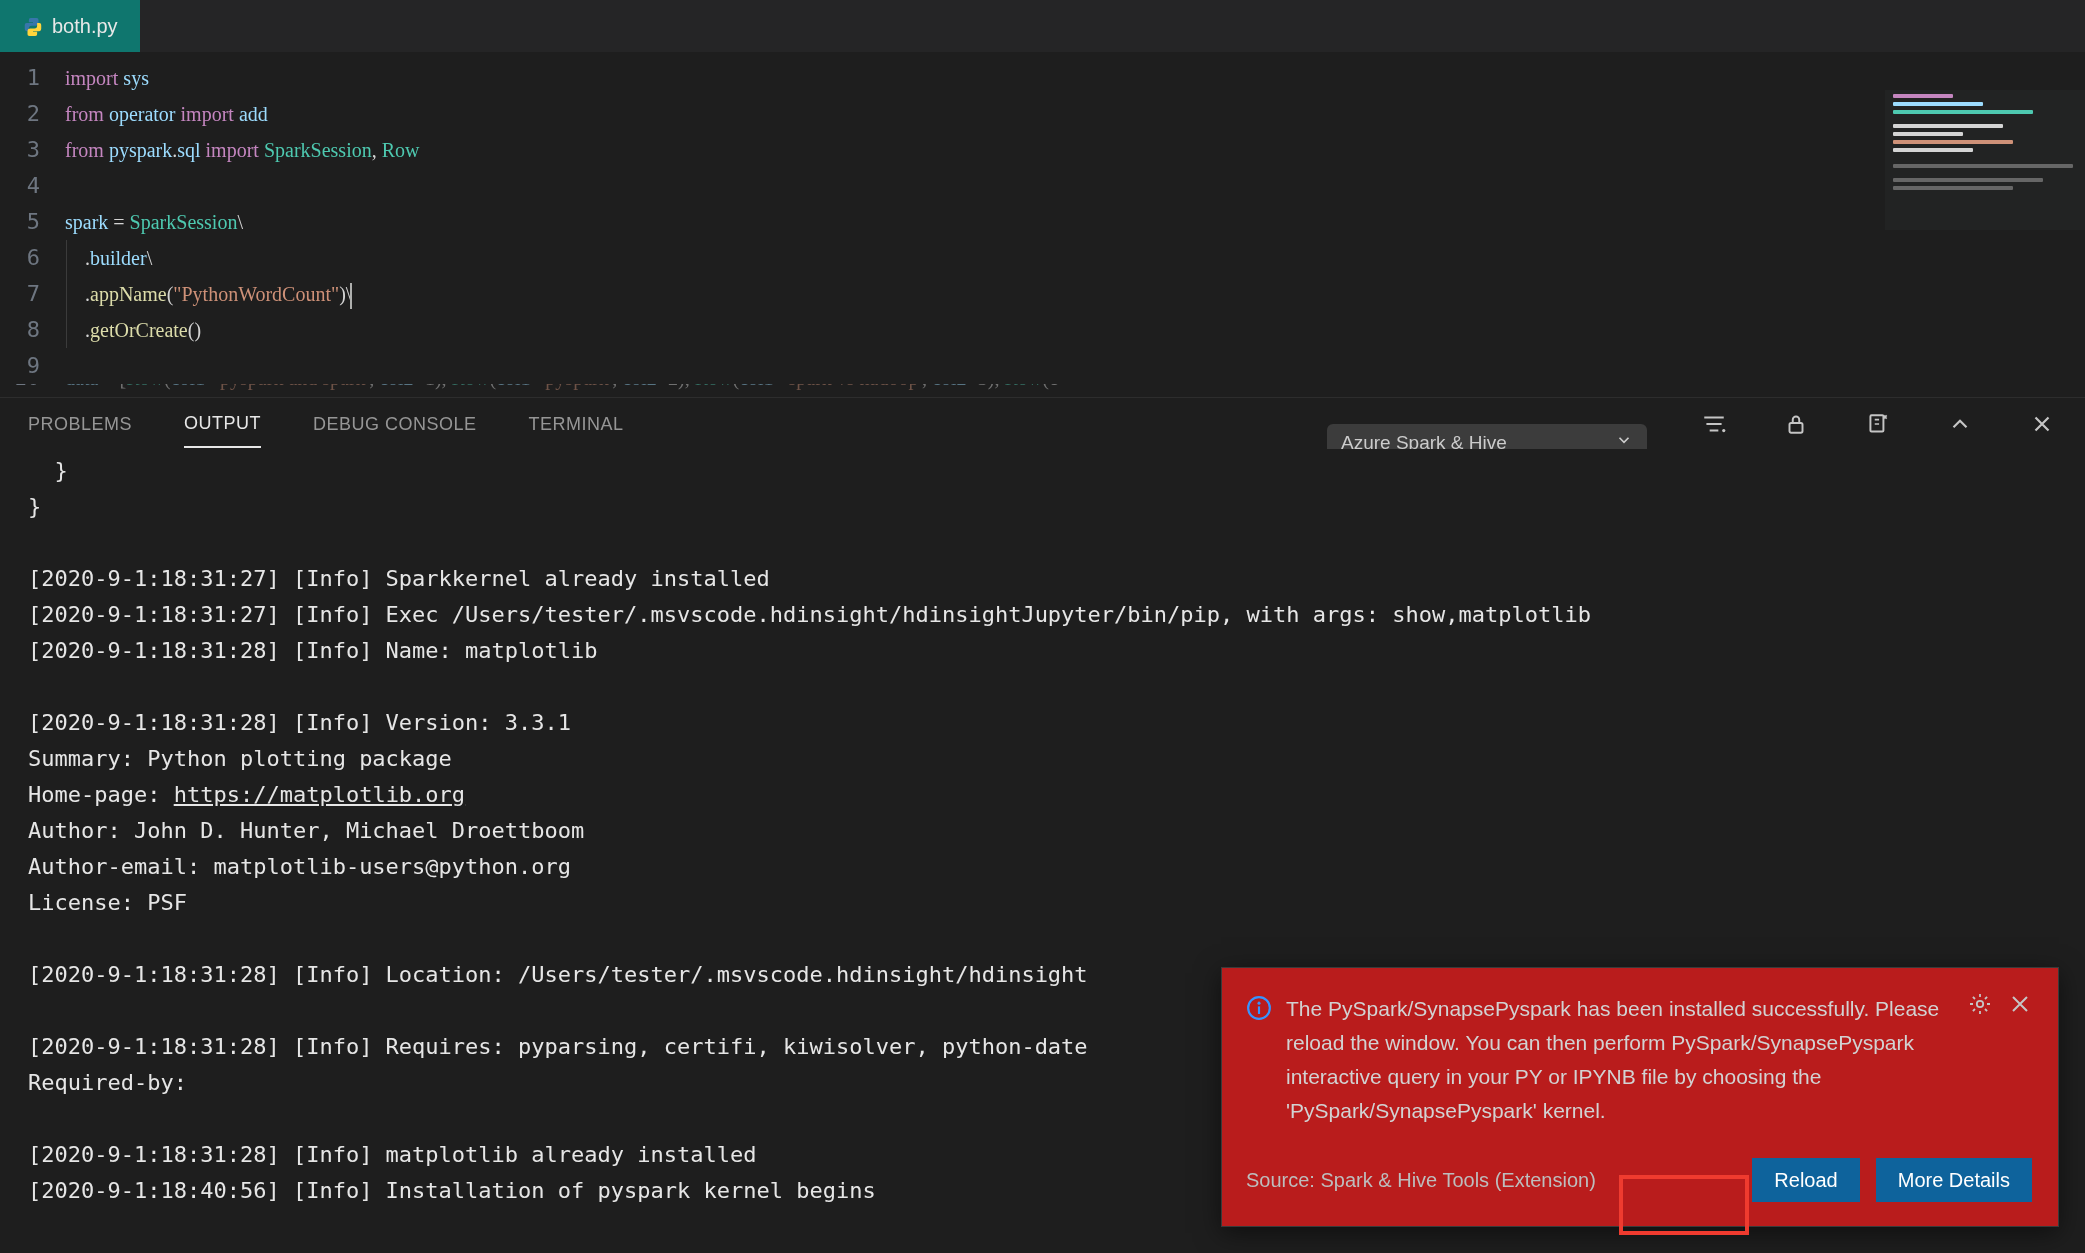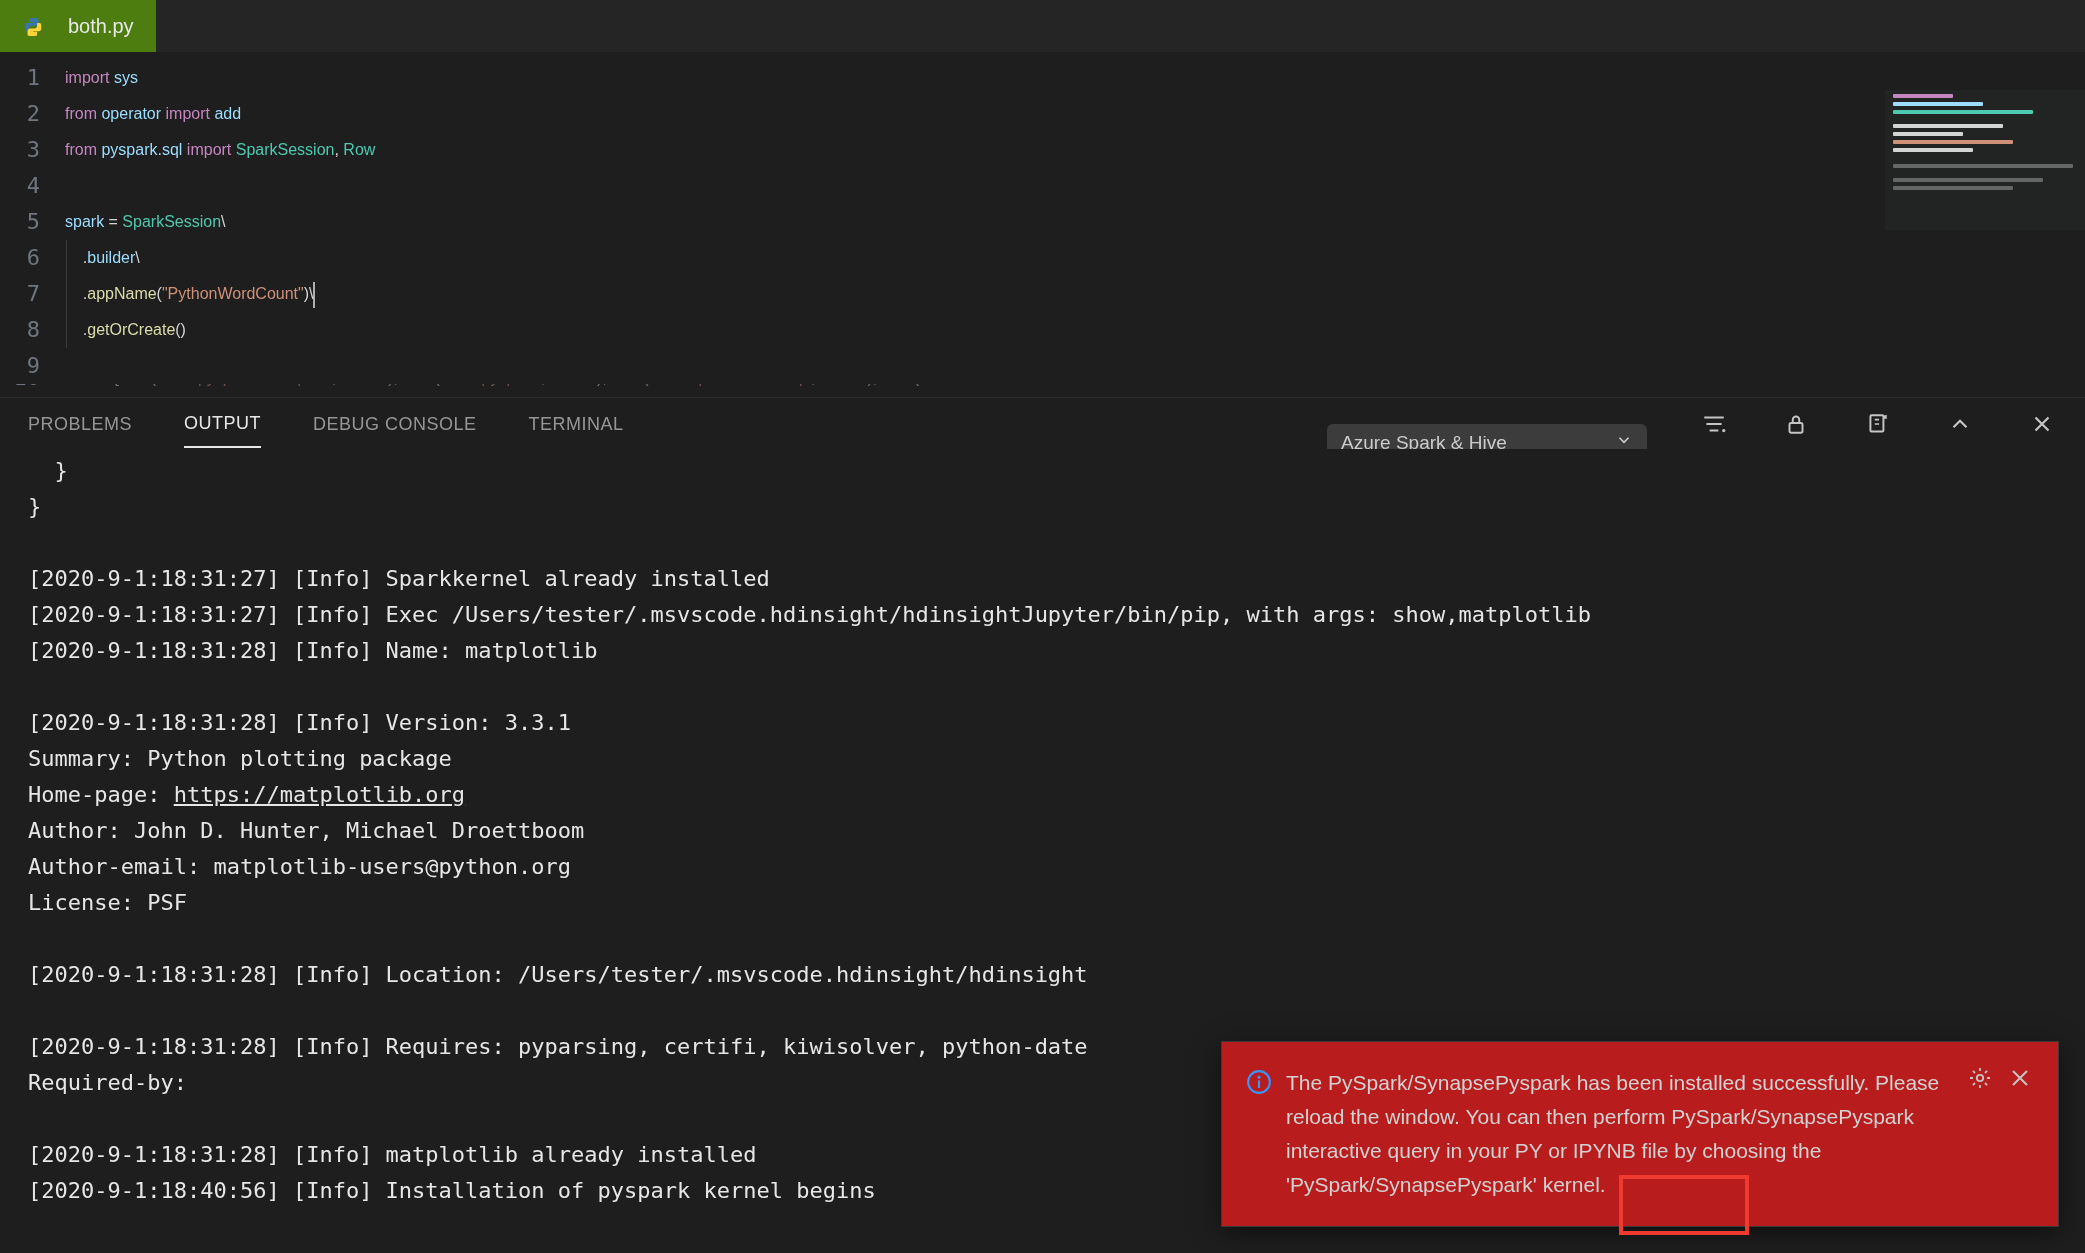--- a/index.html
+++ b/index.html
@@ -1,24 +1,24 @@
 <!DOCTYPE html>
 <html><head>
 <meta charset="utf-8">
 <style>
 * { margin:0; padding:0; box-sizing:border-box; }
 html,body { width:2085px; height:1253px; background:#1e1e1e; font-family:"Segoe UI",Arial,sans-serif; color:#ccc; overflow:hidden; }
 .root { display:flex; flex-direction:column; width:100%; height:100%; }
 .tabbar { height:52px; background:#252526; display:flex; align-items:stretch; }
-.tab { display:flex; align-items:center; gap:24px; padding:0 22px; background:#4d7c0f; color:#e8e8e8; font-size:20px; border-top:1px solid transparent; }
+.tab { display:flex; align-items:center; gap:8px; padding:0 22px; background:#0f766e; color:#e8e8e8; font-size:20px; border-top:1px solid transparent; }
 .tab-icon { width:22px; height:22px; display:flex; align-items:center; justify-content:center; }
 .editor-wrap { flex:0 0 345px; position:relative; background:#1e1e1e; display:flex; }
 .gutter { width:65px; padding-top:8px; }
 .gutter .ln { height:36px; line-height:36px; text-align:right; padding-right:25px; color:#6e7681; font-family:Menlo,Consolas,monospace; font-size:22px; }
-.code { flex:1; padding-top:8px; font-family:Liberation Sans, sans-serif; font-size:16px; line-height:36px; white-space:pre; color:#d4d4d4; position:relative; }
+.code { flex:1; padding-top:8px; font-family:Liberation Serif, serif; font-size:20px; line-height:36px; white-space:pre; color:#d4d4d4; position:relative; }
 .indent-guide { position:absolute; top:0; bottom:0; width:1px; background:#3b3b3b; }
 .kw { color:#c586c0; }
 .str { color:#ce9178; }
 .id { color:#9cdcfe; }
 .fn { color:#dcdcaa; }
 .cl { color:#4ec9b0; }
 .plain { color:#d4d4d4; }
 .code .line { height:36px; position:relative; }
 .cursor { display:inline-block; width:2px; height:26px; background:#aeafad; vertical-align:middle; margin-left:-1px; }
 .partial-line { height:12px; overflow:hidden; }
@@ -161,17 +161,22 @@
               <path d="M12 2v3M12 19v3M2 12h3M19 12h3M4.9 4.9l2.1 2.1M17 17l2.1 2.1M19.1 4.9L17 7M7 17l-2.1 2.1" stroke="#c5c5c5" stroke-width="1.8"></path>
             </svg>
         </span>
         <span class="ico">
           <svg viewBox="0 0 24 24">
               <path d="M5 5l14 14M19 5L5 19" stroke="#c5c5c5" stroke-width="2"></path>
             </svg>
         </span>
       </div>
     </div>
+    <div class="toast-bot">
+      <div class="toast-src">Source: Spark &amp; Hive Tools (Extension)</div>
+      <button class="btn">Reload</button>
+      <button class="btn">More Details</button>
+    </div>
   </div>
 
   <div class="highlight-box"></div>
 
 </div>
 
 </body></html>

